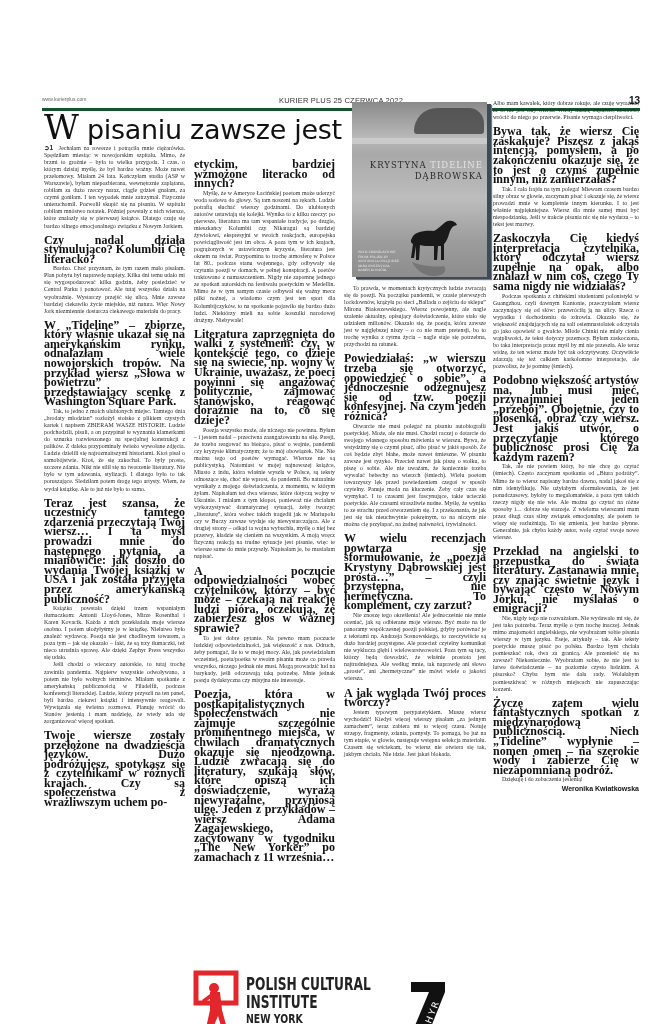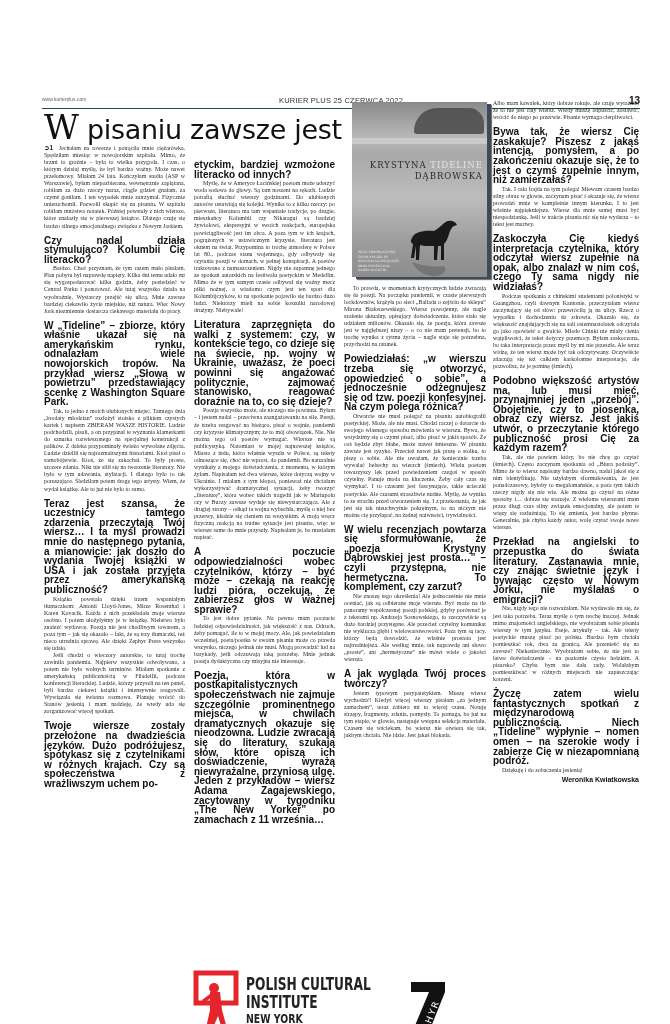--- a/index.html
+++ b/index.html
@@ -1,26 +1,26 @@
 <!DOCTYPE html>
 <html><head>
 <meta charset="utf-8">
 <style>
   html, body { margin:0; padding:0; background:#ffffff; }
   body { width:670px; height:1024px; position:relative; overflow:hidden; font-family:"Liberation Serif", serif; color:#222; }
-  .header { position:absolute; left:42px; top:96px; width:598px; height:12px; border-bottom:1px solid #14532d; }
+  .header { position:absolute; left:42px; top:96px; width:598px; height:12px; border-bottom:3px solid #14532d; }
   .header .url { position:absolute; left:0; top:0; font-family:"Liberation Sans", sans-serif; font-size:5px; color:#666; }
   .header .pub { position:absolute; left:0; right:0; text-align:center; top:0; font-family:"Liberation Sans", sans-serif; font-size:7.5px; letter-spacing:0.2px; color:#333; }
   .header .page { position:absolute; right:0; top:-1px; font-family:"Liberation Sans", sans-serif; font-weight:bold; font-size:10px; color:#111; }
   .title { position:absolute; left:44px; top:112px; width:300px; font-family:"DejaVu Sans", sans-serif; font-size:27px; line-height:30px; color:#111; letter-spacing:-0.3px; white-space:nowrap; }
   .title .big { font-family:"DejaVu Serif", serif; font-size:34px; }
   .col { position:absolute; font-size:5.9px; line-height:7.05px; text-align:justify; color:#2a2a2a; }
   .col p { margin:0; text-indent:9px; }
   .col p.noind { text-indent:0; }
-  .col h3 { margin:6px 0 1px 0; font-family:Liberation Sans, sans-serif; font-size:10px; line-height:9.6px; font-weight:bold; color:#111; text-align:justify; }
+  .col h3 { margin:6px 0 1px 0; font-family:Liberation Serif, serif; font-size:12px; line-height:9.6px; font-weight:bold; color:#111; text-align:justify; }
   .col h3:first-child { margin-top:16px; }
   .c1 { left:44px; top:144px; width:141px; }
   .c2 { left:194px; top:144px; width:141px; }
   .c3 { left:344px; top:285px; width:142px; }
   .c4 { left:493px; top:100px; width:146px; }
   .marker { font-family:"Liberation Sans", sans-serif; font-weight:bold; font-size:6.5px; }
   .sig { text-align:right; font-family:"Liberation Sans", sans-serif; font-weight:bold; font-size:7px; margin-top:2px; color:#111; }
   .book { position:absolute; left:352px; top:102px; width:135px; height:175px; background:linear-gradient(180deg,#8a8a8a 0%,#b8b8b8 20%,#a9a9a9 30%,#bdbdbd 55%,#9c9c9c 80%,#8d8d8d 100%); box-shadow:4px 2px 0 #3c4a5a, 5px 3px 1px #777; overflow:hidden; }
   .book .rock { position:absolute; left:62px; top:6px; width:70px; height:26px; background:#4a4a4a; border-radius:30px 20px 4px 4px; opacity:0.85; }
   .book .wave { position:absolute; left:0; top:36px; width:100%; height:6px; background:#d9d9d9; opacity:0.6; }
@@ -84,21 +84,21 @@
     <div>WITH TRANSLATIONS</div>
     <div>FROM POLISH BY</div>
     <div>ANTONIA LLOYD-JONES</div>
     <div>MIRA ROSENTHAL</div>
     <div>KAREN KOVACIK</div>
   </div>
 </div>
 
 <div class="col c3">
   <p>To prawda, w momentach krytycznych ludzie zwracają się do poezji. Na początku pandemii, w czasie pierwszych lockdownów, krążyła po sieci „Ballada o zejściu do sklepu” Mirona Białoszewskiego. Wiersz powojenny, ale nagle szalenie aktualny, opisujący doświadczenie, które stało się udziałem milionów. Okazało się, że poezja, która zawsze jest w najgłębszej niszy – o co nie mam pretensji, bo to trochę wynika z rytmu życia – nagle staje się potrzebna, przychodzi na ratunek.</p>
-  <h3>Powiedziałaś: „w wierszu trzeba się otworzyć, opowiedzieć o sobie”, a jednocześnie odżegnujesz się od tzw. poezji konfesyjnej. Na czym polega różnica?</h3>
+  <h3>Powiedziałaś: „w wierszu trzeba się otworzyć, opowiedzieć o sobie”, a jednocześnie odżegnujesz się od tzw. poezji konfesyjnej. Na czym jeden różnica?</h3>
   <p>Otwarcie nie musi polegać na pisaniu autobiografii poetyckiej. Może, ale nie musi. Chodzi raczej o dotarcie do swojego własnego sposobu mówienia w wierszu. Bywa, że wstydzimy się o czymś pisać, albo pisać w jakiś sposób. Że coś będzie zbyt błahe, może nawet śmieszne. W pisaniu zawsze jest ryzyko. Przecież nawet jak piszę o stołku, to piszę o sobie. Ale nie uważam, że koniecznie trzeba wywalać bebechy na wierzch (śmiech). Wielu poetom towarzyszy lęk przed powiedzeniem czegoś w sposób czytelny. Panuje moda na kluczenie. Żeby cały czas się wymykać. I to czasami jest fascynujące, takie ucieczki poetyckie. Ale czasami straszliwie nudne. Myślę, że wynika to ze strachu przed otworzeniem się. I z przekonania, że jak jest się tak nieuchwytnie pokrętnym, to na niczym nie można cię przyłapać, na żadnej naiwności, trywialności.</p>
   <h3>W wielu recenzjach powtarza się sformułowanie, że „poezja Krystyny Dąbrowskiej jest prosta…” – czyli przystępna, nie hermetyczna. To komplement, czy zarzut?</h3>
   <p>Nie znoszę tego określenia! Ale jednocześnie nie mnie oceniać, jak są odbierane moje wiersze. Być może na tle panoramy współczesnej poezji polskiej, gdyby porównać je z tekstami np. Andrzeja Sosnowskiego, to rzeczywiście są dużo bardziej przystępne. Ale przecież czytelny komunikat nie wyklucza głębi i wielowarstwowości. Poza tym są tacy, którzy będą dowodzić, że właśnie prostota jest najtrudniejsza. Ale według mnie, tak naprawdę ani słowo „proste”, ani „hermetyczne” nie mówi wiele o jakości wiersza.</p>
   <h3>A jak wygląda Twój proces twórczy?</h3>
   <p>Jestem typowym perypatetykiem. Muszę wiersz wychodzić! Kiedyś więcej wierszy pisałam „za jednym zamachem”, teraz zabiera mi to więcej czasu. Notuję strzępy, fragmenty, zdania, pomysły. To pomaga, bo już na tym etapie, w głowie, następuje wstępna selekcja materiału. Czasem się wściekam, bo wiersz nie otwiera się tak, jakbym chciała. Nie idzie. Jest jakaś blokada.</p>
 </div>
 
 <div class="col c4">
   <p class="noind">Albo mam kawałek, który dobrze rokuje, ale czuję wyraźnie, że to nie jest cały wiersz. Wtedy muszę odpuścić, zostawić, wrócić do niego po przerwie. Pisanie wymaga cierpliwości.</p>
   <h3>Bywa tak, że wiersz Cię zaskakuje? Piszesz z jakąś intencją, pomysłem, a po zakończeniu okazuje się, że to jest o czymś zupełnie innym, niż zamierzałaś?</h3>

